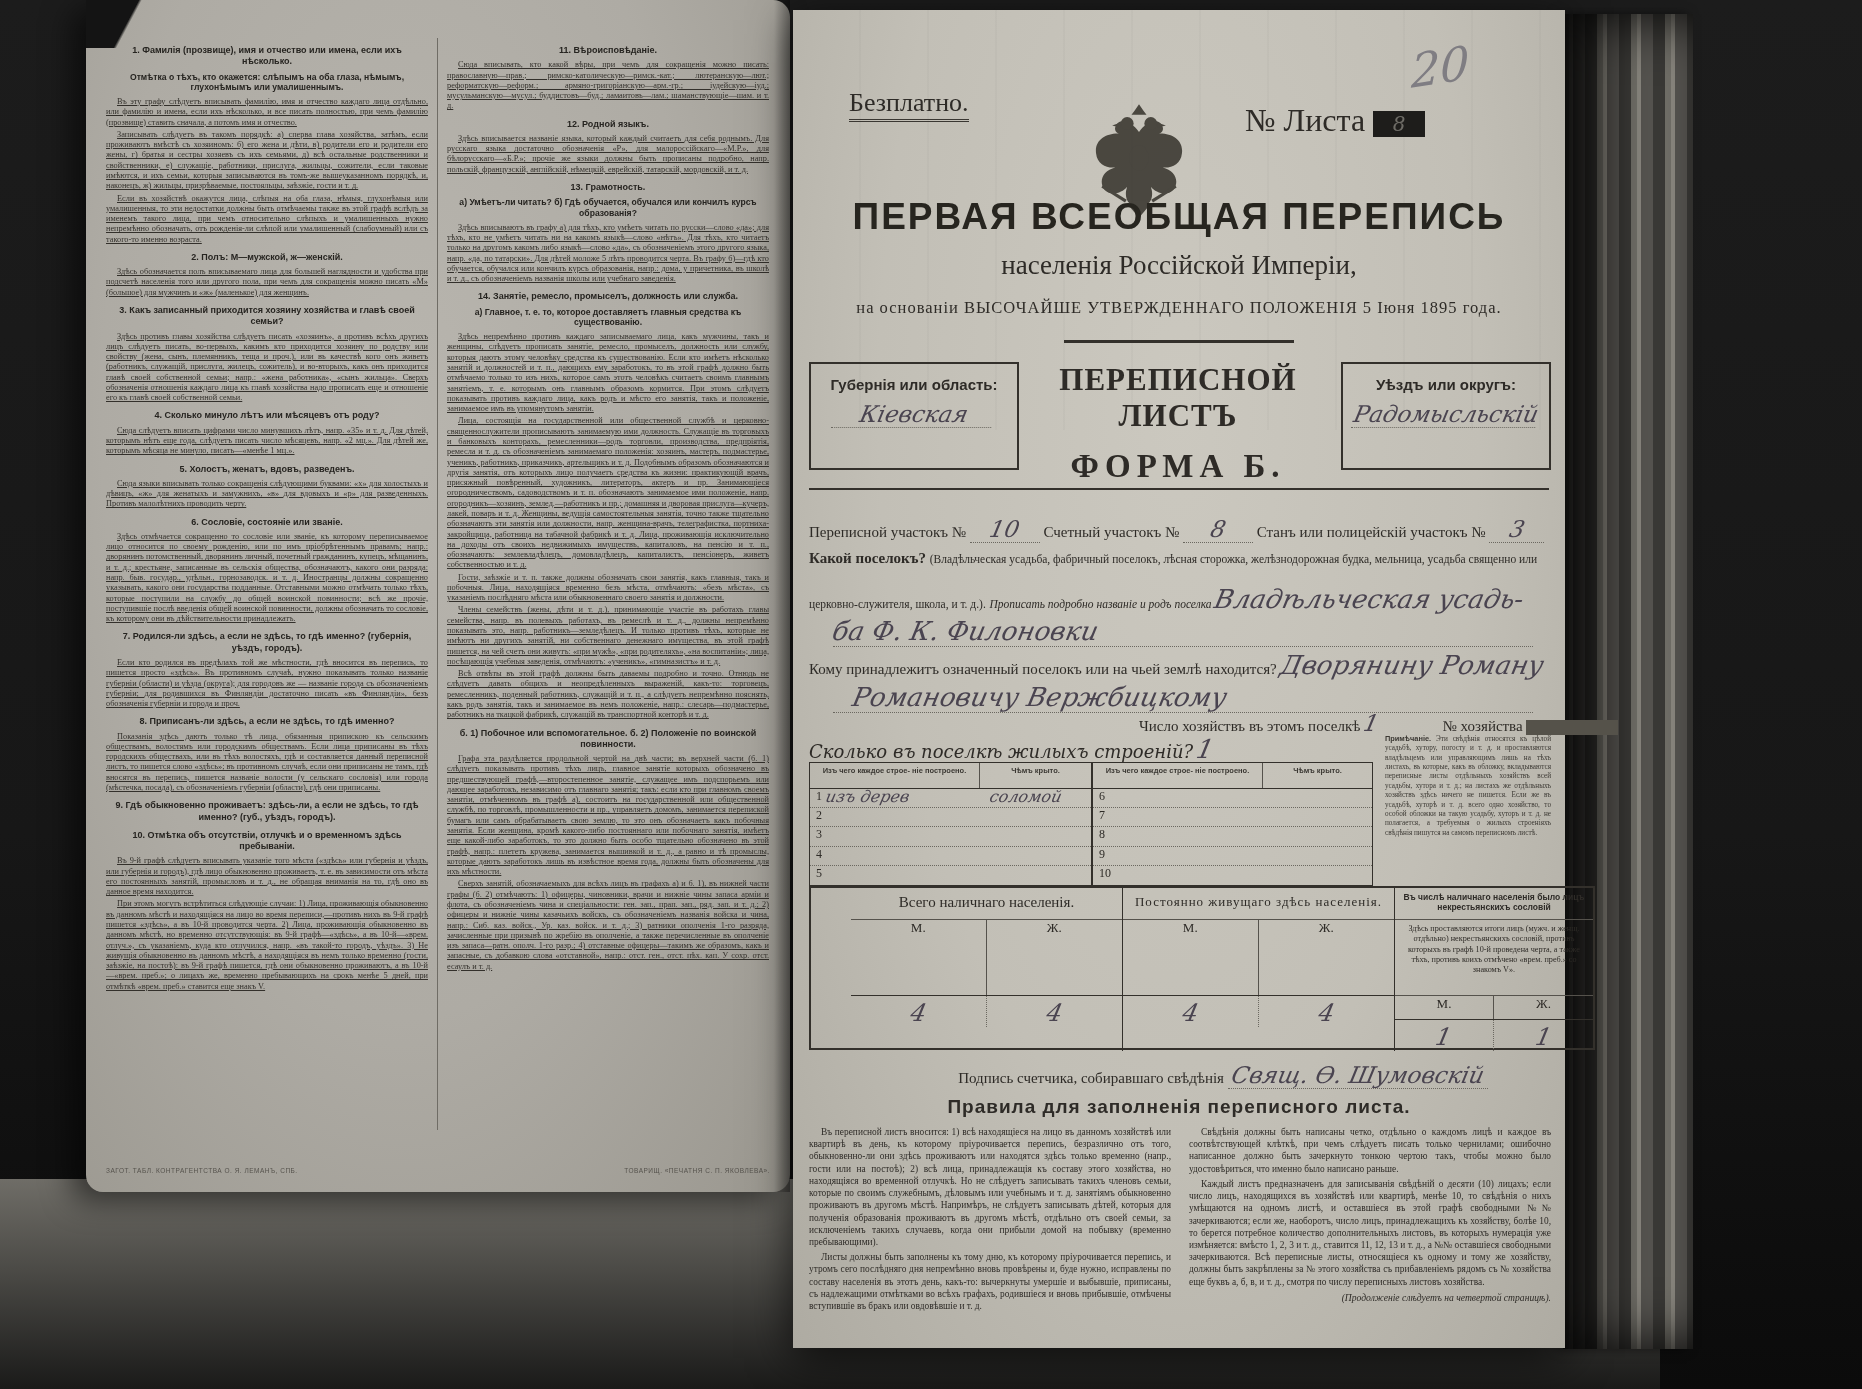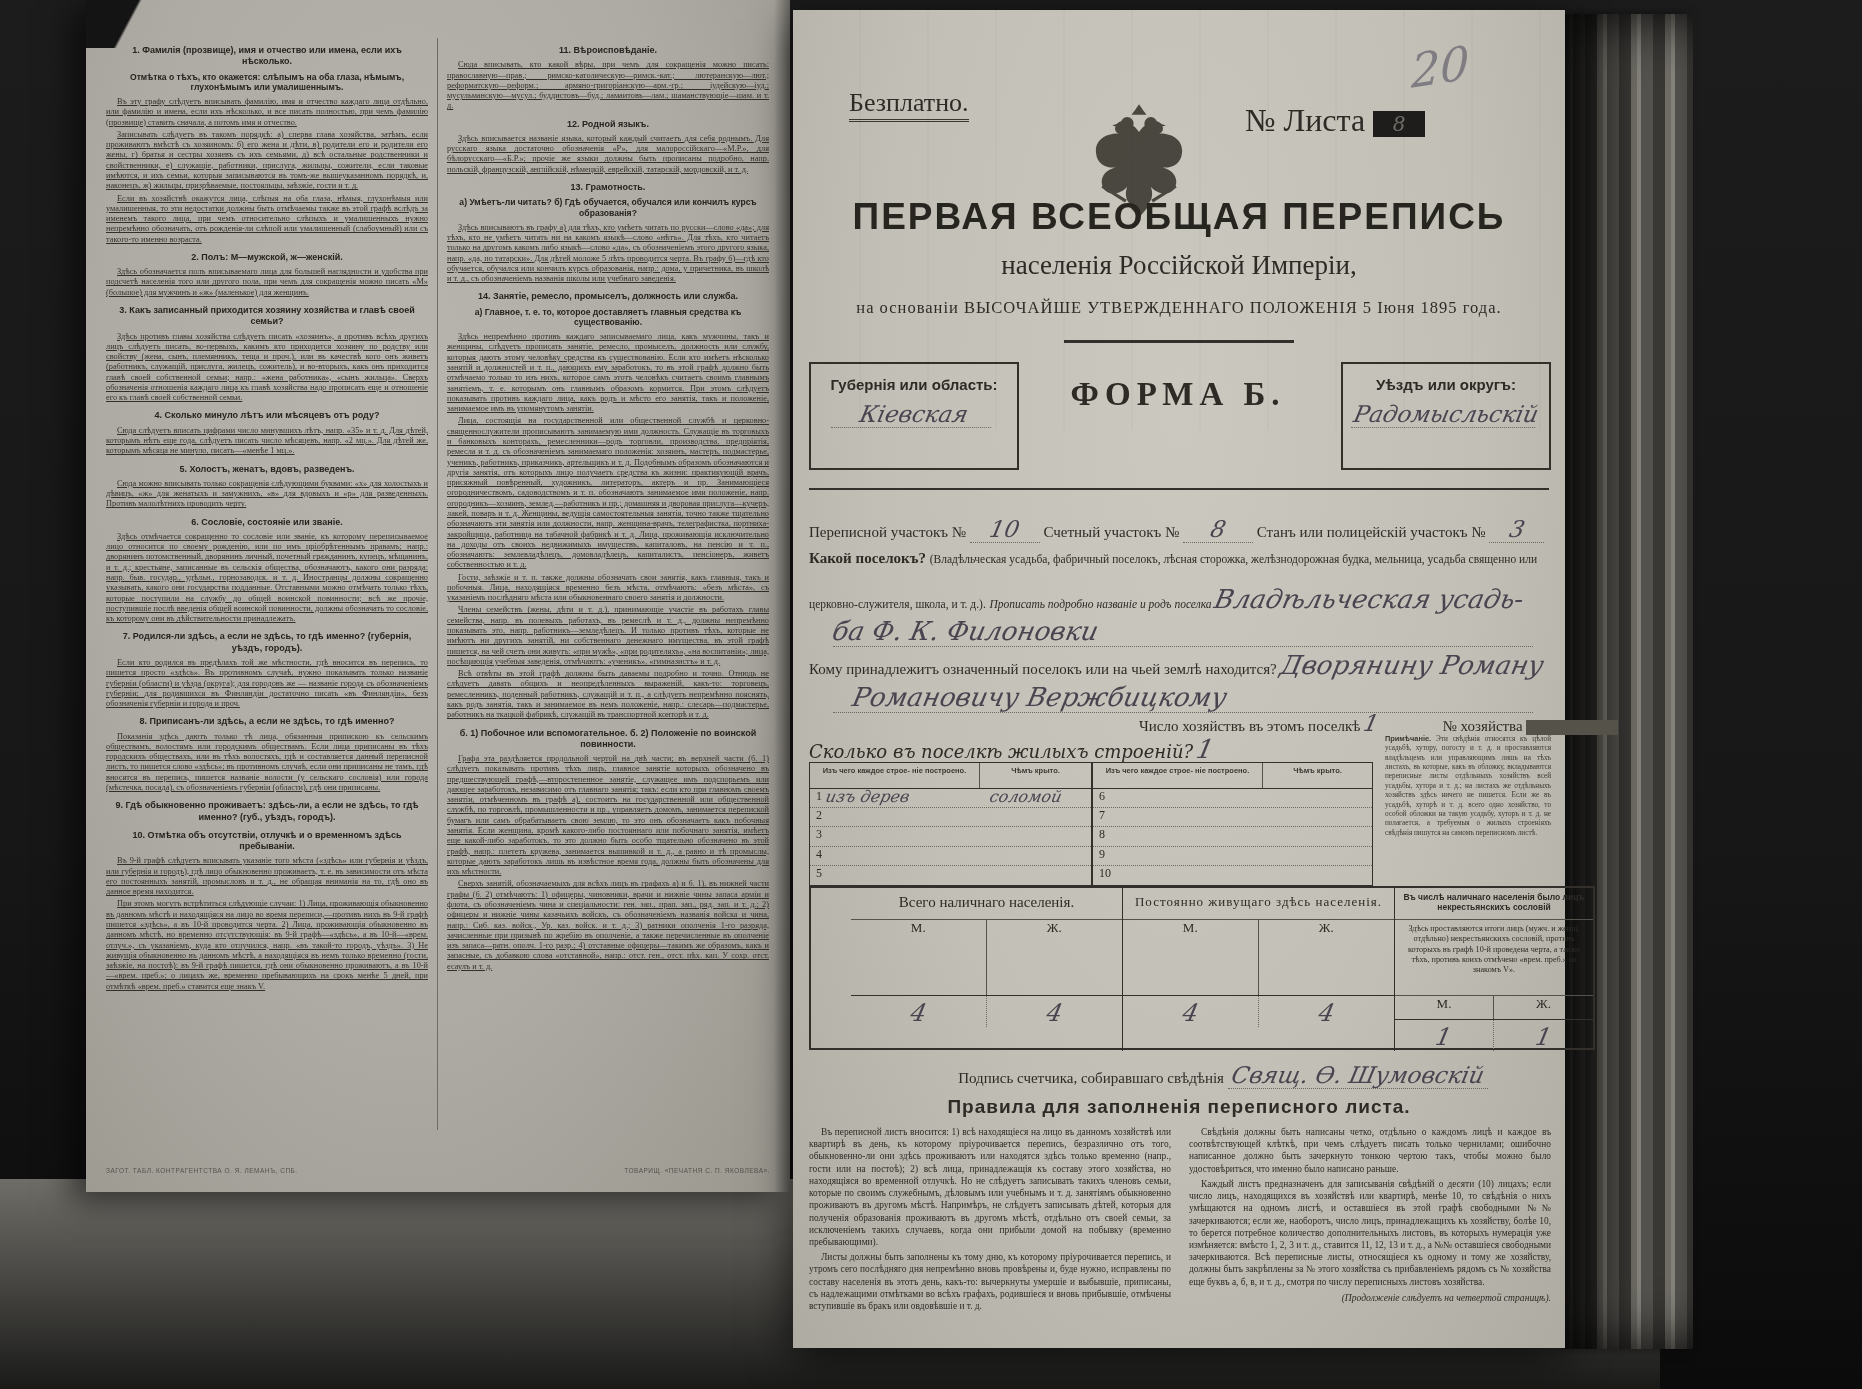--- a/index.html
+++ b/index.html
@@ -7,21 +7,21 @@
          background:linear-gradient(180deg,#1c1c1c 0%,#171717 60%,#0b0b0b 100%);
          font-family:"Liberation Serif",serif;color:#2e2b27;}
   .desk{position:absolute;left:0;bottom:0;width:1660px;height:210px;
         background:linear-gradient(180deg,#6f6d67 0%,#4a4945 45%,#1a1a19 100%);}
   .page-stack{position:absolute;left:1563px;top:14px;width:130px;height:1335px;
         background:repeating-linear-gradient(90deg,#716f68 0 6px,#8a877f 6px 10px,#565450 10px 22px,#3a3936 22px 34px);
         box-shadow:30px 0 60px #000 inset, -6px 0 10px rgba(0,0,0,.5);}
   
   .left-page{position:absolute;left:86px;top:0;width:704px;height:1192px;
         background:radial-gradient(ellipse at 45% 35%, #b8b5ae 0%, #aeaba4 55%, #9a978f 100%);
-        box-shadow:-14px 8px 30px rgba(0,0,0,.55);}
+        box-shadow:-14px 8px 30px rgba(0,0,0,.55);border-radius:17px;}
   .corner-tear{position:absolute;top:0;left:0;width:130px;height:48px;
         background:linear-gradient(118deg,#141414 34%,rgba(20,20,20,0) 36%);}
   .left-page::after{content:"";position:absolute;right:0;top:0;width:16px;height:100%;
         background:linear-gradient(90deg,rgba(0,0,0,0),rgba(0,0,0,.35));}
   .cols{position:absolute;left:20px;top:38px;width:664px;height:1092px;display:flex;overflow:hidden;}
   .col{width:322px;height:100%;overflow:hidden;}
   .col-div{width:1px;margin:0 9px;background:#6f6c65;}
   .sec{margin-bottom:3px;}
   .sh{font:700 9px/1.25 "Liberation Sans",sans-serif;text-align:center;margin:7px 8px 4px;color:#262420;}
   .ssub{font:700 8.6px/1.25 "Liberation Sans",sans-serif;text-align:center;margin:2px 8px 4px;color:#262420;}
@@ -130,21 +130,21 @@
           <div class="sec">
             <div class="sh">3. Какъ записанный приходится хозяину хозяйства и главѣ своей семьи?</div>
             <p class="sp">Здѣсь противъ главы хозяйства слѣдуетъ писать «хозяинъ», а противъ всѣхъ другихъ лицъ слѣдуетъ писать, во-первыхъ, какимъ кто приходится хозяину по родству или свойству (жена, сынъ, племянникъ, теща и проч.), или въ качествѣ кого онъ живетъ (работникъ, служащій, прислуга, жилецъ, сожитель), и во-вторыхъ, какъ онъ приходится главѣ своей собственной семьи; напр.: «жена работника», «сынъ жильца». Сверхъ обозначенія отношенія каждаго лица къ главѣ хозяйства надо прописать еще и отношеніе его къ главѣ своей собственной семьи.</p>
           </div>
           <div class="sec">
             <div class="sh">4. Сколько минуло лѣтъ или мѣсяцевъ отъ роду?</div>
             <p class="sp">Сюда слѣдуетъ вписать цифрами число минувшихъ лѣтъ, напр. «35» и т. д. Для дѣтей, которымъ нѣтъ еще года, слѣдуетъ писать число мѣсяцевъ, напр. «2 мц.». Для дѣтей же, которымъ мѣсяца не минуло, писать—«менѣе 1 мц.».</p>
           </div>
           <div class="sec">
             <div class="sh">5. Холостъ, женатъ, вдовъ, разведенъ.</div>
-            <p class="sp">Сюда можно вписывать только сокращенія слѣдующими буквами: «х» для холостыхъ и дѣвицъ, «ж» для женатыхъ и замужнихъ, «в» для вдовыхъ и «р» для разведенныхъ. Противъ малолѣтнихъ проводить черту.</p>
+            <p class="sp">Сюда языки вписывать только сокращенія слѣдующими буквами: «х» для холостыхъ и дѣвицъ, «ж» для женатыхъ и замужнихъ, «в» для вдовыхъ и «р» для разведенныхъ. Противъ малолѣтнихъ проводить черту.</p>
           </div>
           <div class="sec">
             <div class="sh">6. Сословіе, состояніе или званіе.</div>
             <p class="sp">Здѣсь отмѣчается сокращенно то сословіе или званіе, къ которому переписываемое лицо относится по своему рожденію, или по имъ пріобрѣтеннымъ правамъ; напр.: дворянинъ потомственный, дворянинъ личный, почетный гражданинъ, купецъ, мѣщанинъ, и т. д.; крестьяне, записанные въ сельскія общества, обозначаютъ, какого они разряда: напр. быв. государ., удѣльн., горнозаводск. и т. д. Иностранцы должны сокращенно указывать, какого они государства подданные. Отставными можно отмѣчать только тѣхъ, которые поступили на службу до общей воинской повинности; всѣ же прочіе, поступившіе послѣ введенія общей воинской повинности, должны обозначать то сословіе, къ которому они въ дѣйствительности принадлежатъ.</p>
           </div>
           <div class="sec">
             <div class="sh">7. Родился-ли здѣсь, а если не здѣсь, то гдѣ именно? (губернія, уѣздъ, городъ).</div>
             <p class="sp">Если кто родился въ предѣлахъ той же мѣстности, гдѣ вносится въ перепись, то пишется просто «здѣсь». Въ противномъ случаѣ, нужно показывать только названіе губерніи (области) и уѣзда (округа); для городовъ же — названіе города съ обозначеніемъ губерніи; для родившихся въ Финляндіи достаточно писать «въ Финляндіи», безъ обозначенія губерніи и города и проч.</p>
           </div>
           <div class="sec">
@@ -223,20 +223,21 @@
     <div class="title">ПЕРВАЯ ВСЕОБЩАЯ ПЕРЕПИСЬ</div>
     <div class="subtitle">населенія Россійской Имперіи,</div>
     <div class="basis">на основаніи ВЫСОЧАЙШЕ УТВЕРЖДЕННАГО ПОЛОЖЕНІЯ 5 Іюня 1895 года.</div>
     <div class="title-rule"></div>
 
     <div class="box gub">
       <div class="box-label">Губернія или область:</div>
       <div class="hand">Кіевская</div>
     </div>
     <div class="form-name">
+      <div class="fn1">ПЕРЕПИСНОЙ ЛИСТЪ</div>
       <div class="fn2">ФОРМА Б.</div>
     </div>
     <div class="box uezd">
       <div class="box-label">Уѣздъ или округъ:</div>
       <div class="hand">Радомысльскій</div>
     </div>
     <div class="hr-thick"></div>
 
     <div class="fline" style="top:506px">
       <span>Переписной участокъ №</span>

